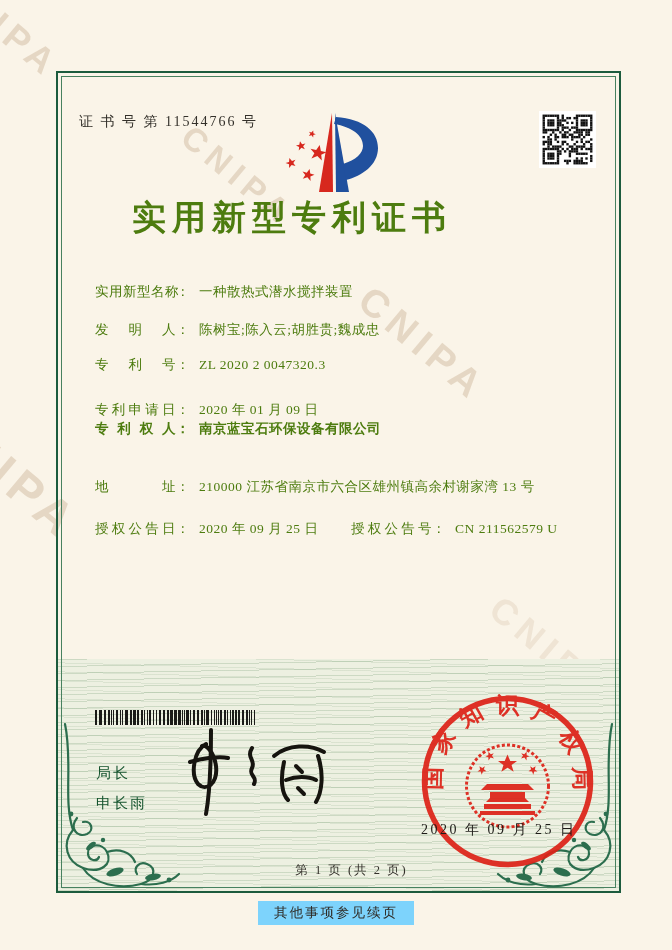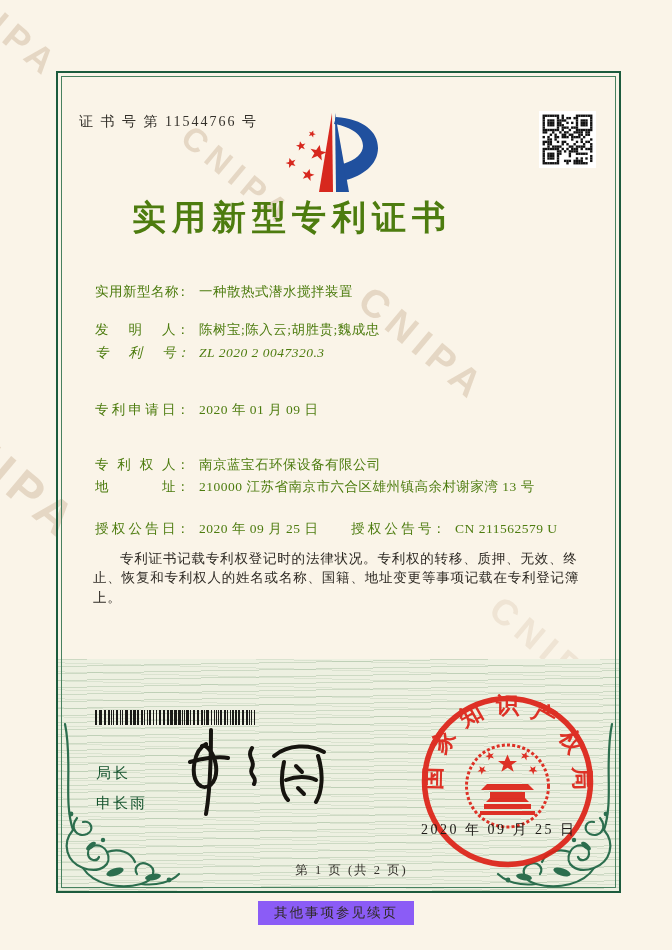--- a/index.html
+++ b/index.html
@@ -56,21 +56,21 @@
   }
   .paras p{margin:0;text-indent:2em;}
   .director{position:absolute;left:96px;top:764px;font-size:15px;letter-spacing:2px;color:#14532d;}
   .director div{margin-bottom:11px;}
   .pageinfo{
     position:absolute;left:56px;top:862px;width:565px;text-align:center;
     font-size:12.5px;letter-spacing:2px;color:#33302a;padding-left:13px;
   }
   .footnote{
     position:absolute;left:50%;top:901px;transform:translateX(-50%);
-    background:#8b5cf6;padding:3px 16px;font-size:13.5px;letter-spacing:2px;color:#2e2a24;
+    background:#7dd3fc;padding:3px 16px;font-size:13.5px;letter-spacing:2px;color:#2e2a24;
   }
   .sealdate{
     position:absolute;left:421px;top:821px;font-size:14px;letter-spacing:2.5px;color:#1d1b17;z-index:6;
   }
   .qr{position:absolute;left:539px;top:111px;width:57px;height:57px;background:#fff;}
   .barcode{position:absolute;left:95px;top:710px;width:162px;height:15px;}
   svg{display:block;}
 </style>
 </head>
 <body>
@@ -388,51 +388,50 @@
 <div class="row" style="top:283px;">
   <span class="flabel">实用新型名称</span>
   <span class="colon">：</span>
   <span class="fvalue">一种散热式潜水搅拌装置</span>
 </div>
 <div class="row" style="top:321px;">
   <span class="flabel">发明人</span>
   <span class="colon">：</span>
   <span class="fvalue">陈树宝;陈入云;胡胜贵;魏成忠</span>
 </div>
-<div class="row" style="top:344px;font-style:italic;">
+<div class="row" style="top:356px;">
   <span class="flabel">专利号</span>
   <span class="colon">：</span>
   <span class="fvalue">ZL 2020 2 0047320.3</span>
 </div>
 <div class="row" style="top:401px;">
   <span class="flabel">专利申请日</span>
   <span class="colon">：</span>
   <span class="fvalue">2020 年 01 月 09 日</span>
 </div>
-<div class="row" style="top:456px;">
+<div class="row" style="top:420px;font-weight:bold;">
   <span class="flabel">专利权人</span>
   <span class="colon">：</span>
   <span class="fvalue">南京蓝宝石环保设备有限公司</span>
 </div>
 <div class="row" style="top:478px;">
   <span class="flabel">地址</span>
   <span class="colon">：</span>
   <span class="fvalue">210000 江苏省南京市六合区雄州镇高余村谢家湾 13 号</span>
 </div>
 <div class="row" style="top:520px;">
   <span class="flabel">授权公告日</span>
   <span class="colon">：</span>
   <span class="fvalue w1">2020 年 09 月 25 日</span>
   <span class="flabel">授权公告号</span>
   <span class="colon">：</span>
   <span class="fvalue">CN 211562579 U</span>
 </div>
 
 <div class="paras">
-  <p>专利证书记载专利权登记时的法律状况。专利权的转移、质押、无效、终止、恢复和专利权人的姓名或名称、国籍、地址变更等事项记载在专利登记簿上。</p>
 </div>
 
 <div class="barcode">
   <svg id="bcsvg" width="162" height="15" viewBox="0 0 162 15">
       <rect x="0" y="0" width="2" height="15" fill="#1b1b18"></rect>
       <rect x="4" y="0" width="3" height="15" fill="#1b1b18"></rect>
       <rect x="9" y="0" width="2" height="15" fill="#1b1b18"></rect>
       <rect x="13" y="0" width="2" height="15" fill="#1b1b18"></rect>
       <rect x="16" y="0" width="1" height="15" fill="#1b1b18"></rect>
       <rect x="18" y="0" width="1" height="15" fill="#1b1b18"></rect>

